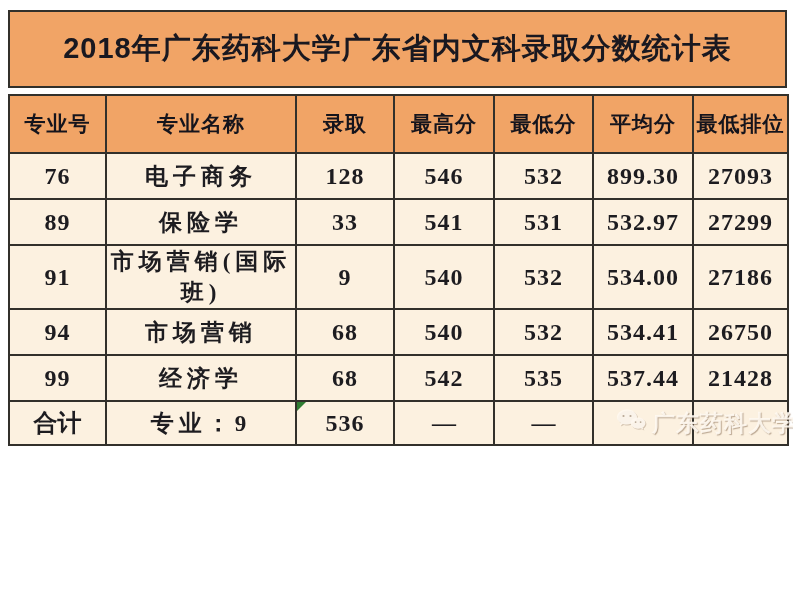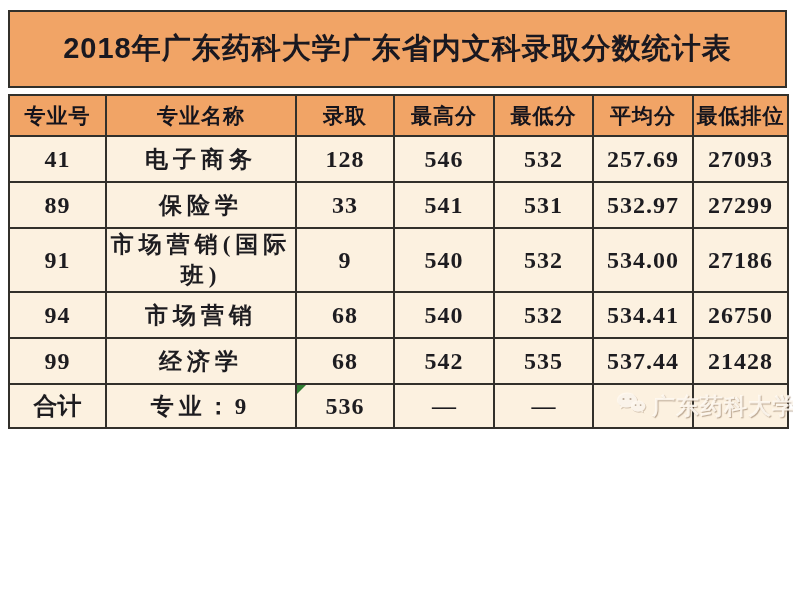--- a/index.html
+++ b/index.html
@@ -36,21 +36,21 @@
     table-layout:fixed;
   }
   .score-table th,.score-table td{
     border:2px solid var(--border);
     text-align:center;vertical-align:middle;
     padding:0;
     overflow:visible;
   }
   .score-table th{
     background:var(--accent);
-    height:41px;
+    height:58px;
     font-size:21px;font-weight:700;letter-spacing:1px;
     color:#15141c;
   }
   .score-table td{
     background:var(--cell);
     height:46px;
     font-size:24px;font-weight:700;
   }
   .score-table tr.footer-row td{height:44px;}
   td.name-cell{letter-spacing:5px;font-size:23px;}
@@ -99,26 +99,26 @@
         <th>专业名称</th>
         <th>录取</th>
         <th>最高分</th>
         <th>最低分</th>
         <th>平均分</th>
         <th>最低排位</th>
       </tr>
     </thead>
     <tbody>
         <tr>
-          <td class="num-cell">41</td>
+          <td class="num-cell">76</td>
           <td class="name-cell">电子商务</td>
           <td class="num-cell">128</td>
           <td class="num-cell">546</td>
           <td class="num-cell">532</td>
-          <td class="num-cell">257.69</td>
+          <td class="num-cell">899.30</td>
           <td class="num-cell">27093</td>
         </tr>
         <tr>
           <td class="num-cell">89</td>
           <td class="name-cell">保险学</td>
           <td class="num-cell">33</td>
           <td class="num-cell">541</td>
           <td class="num-cell">531</td>
           <td class="num-cell">532.97</td>
           <td class="num-cell">27299</td>

